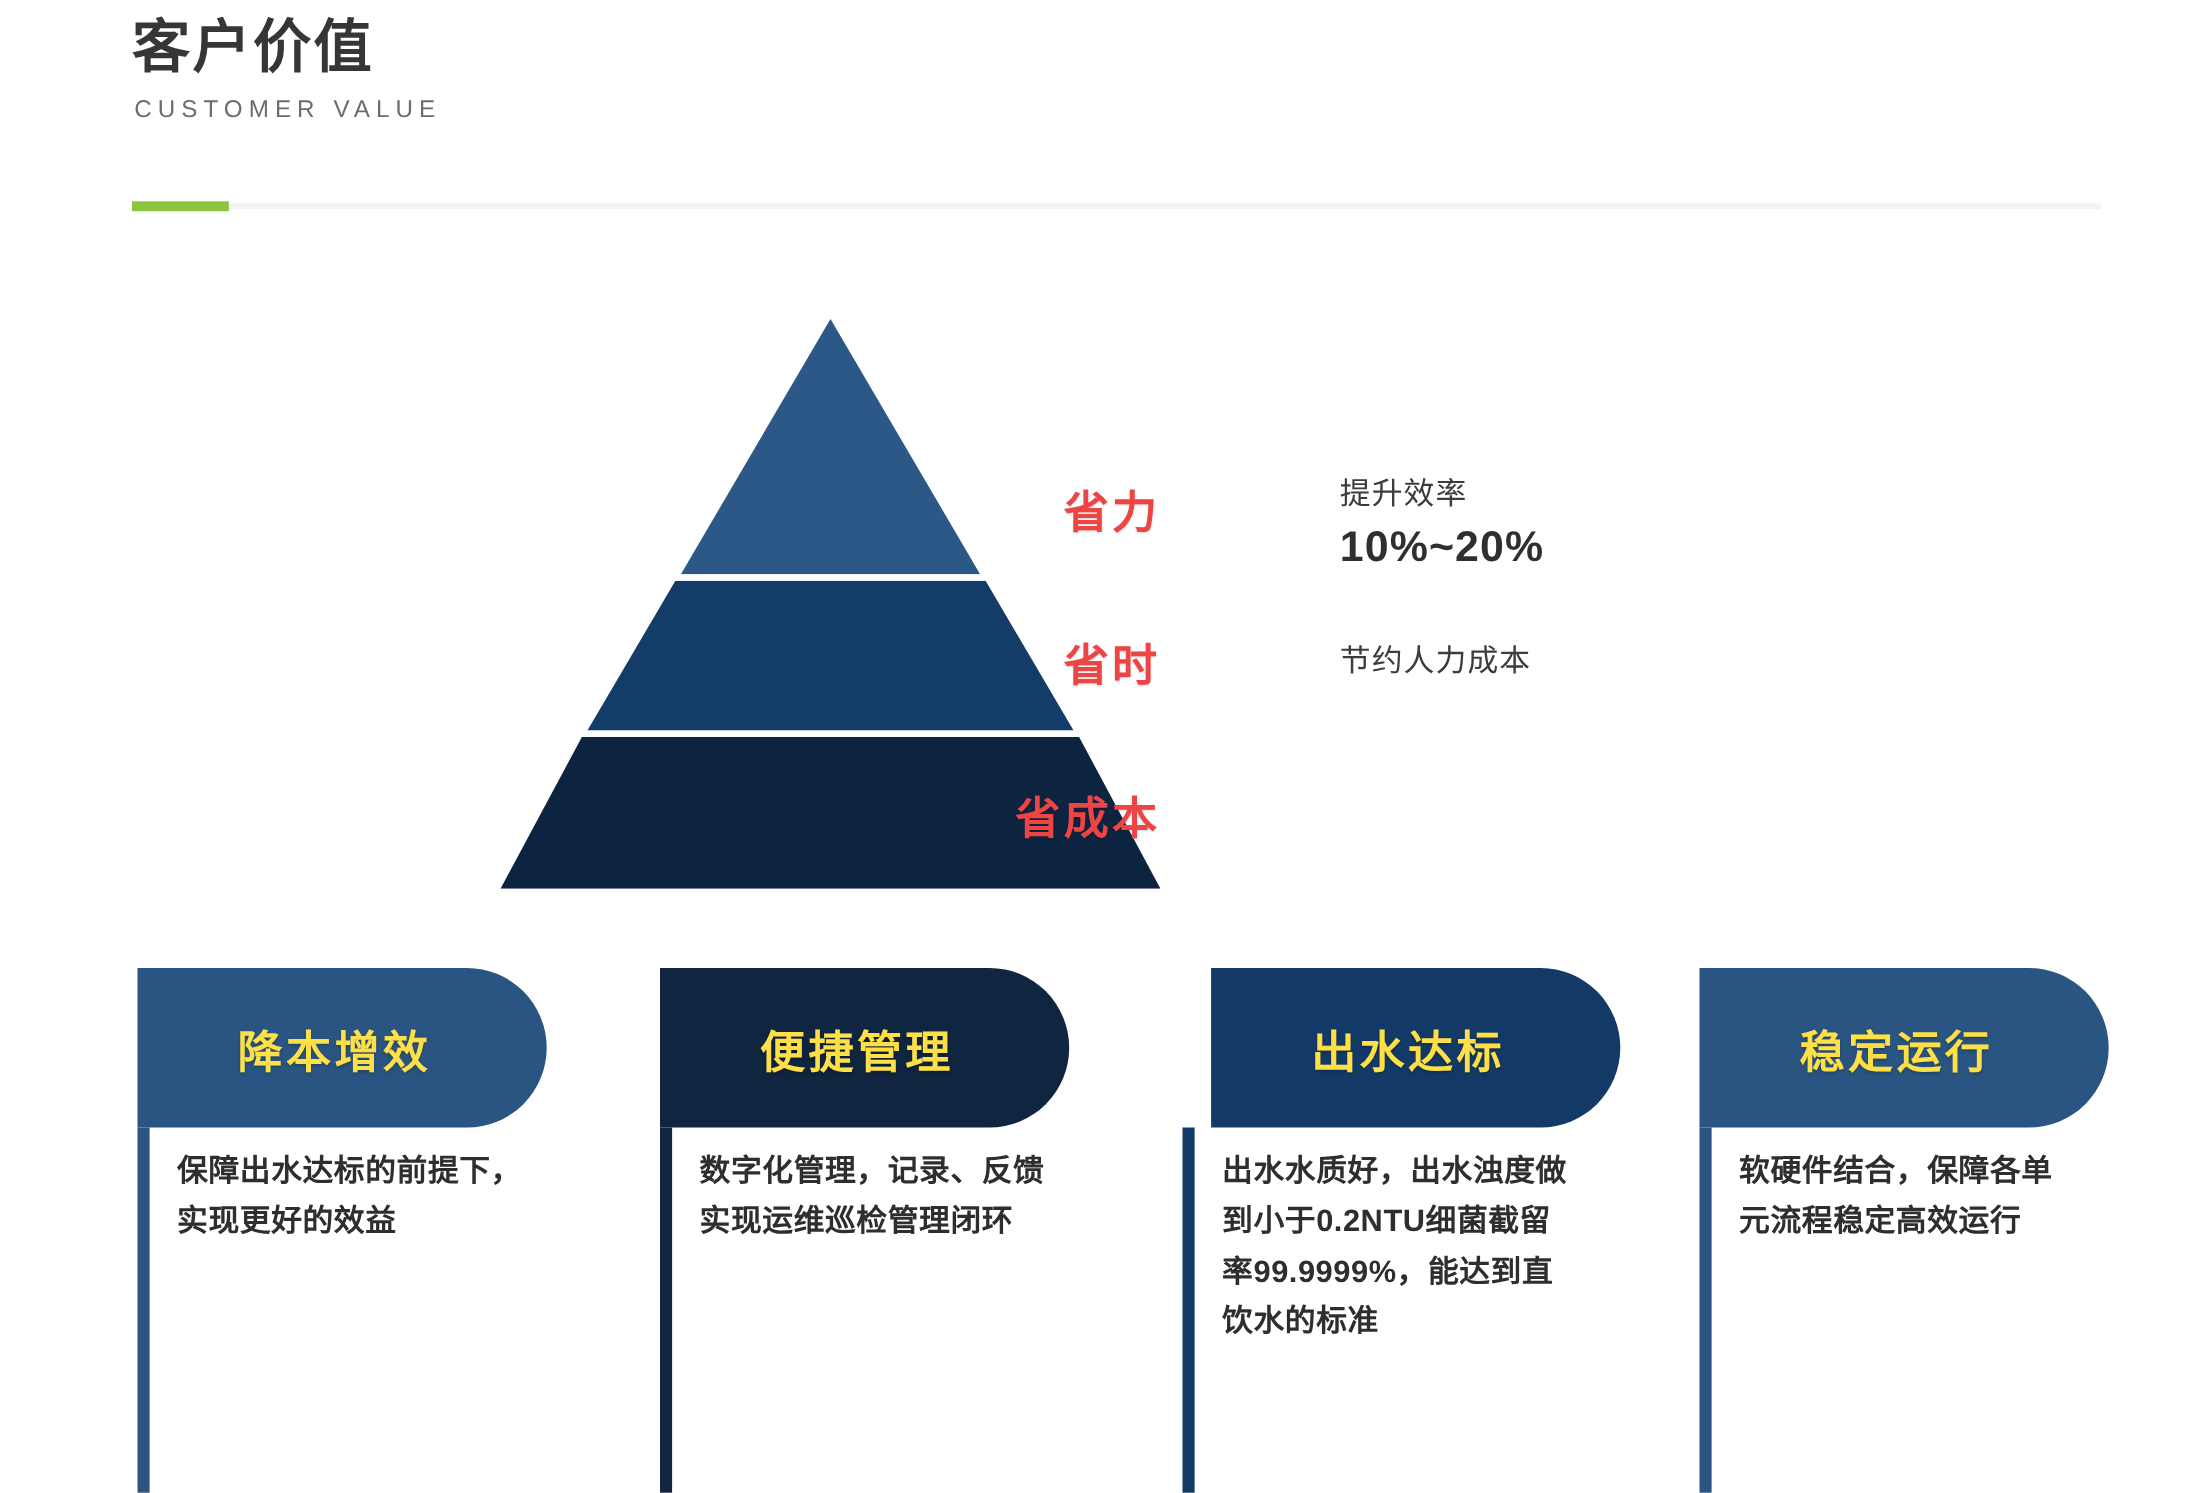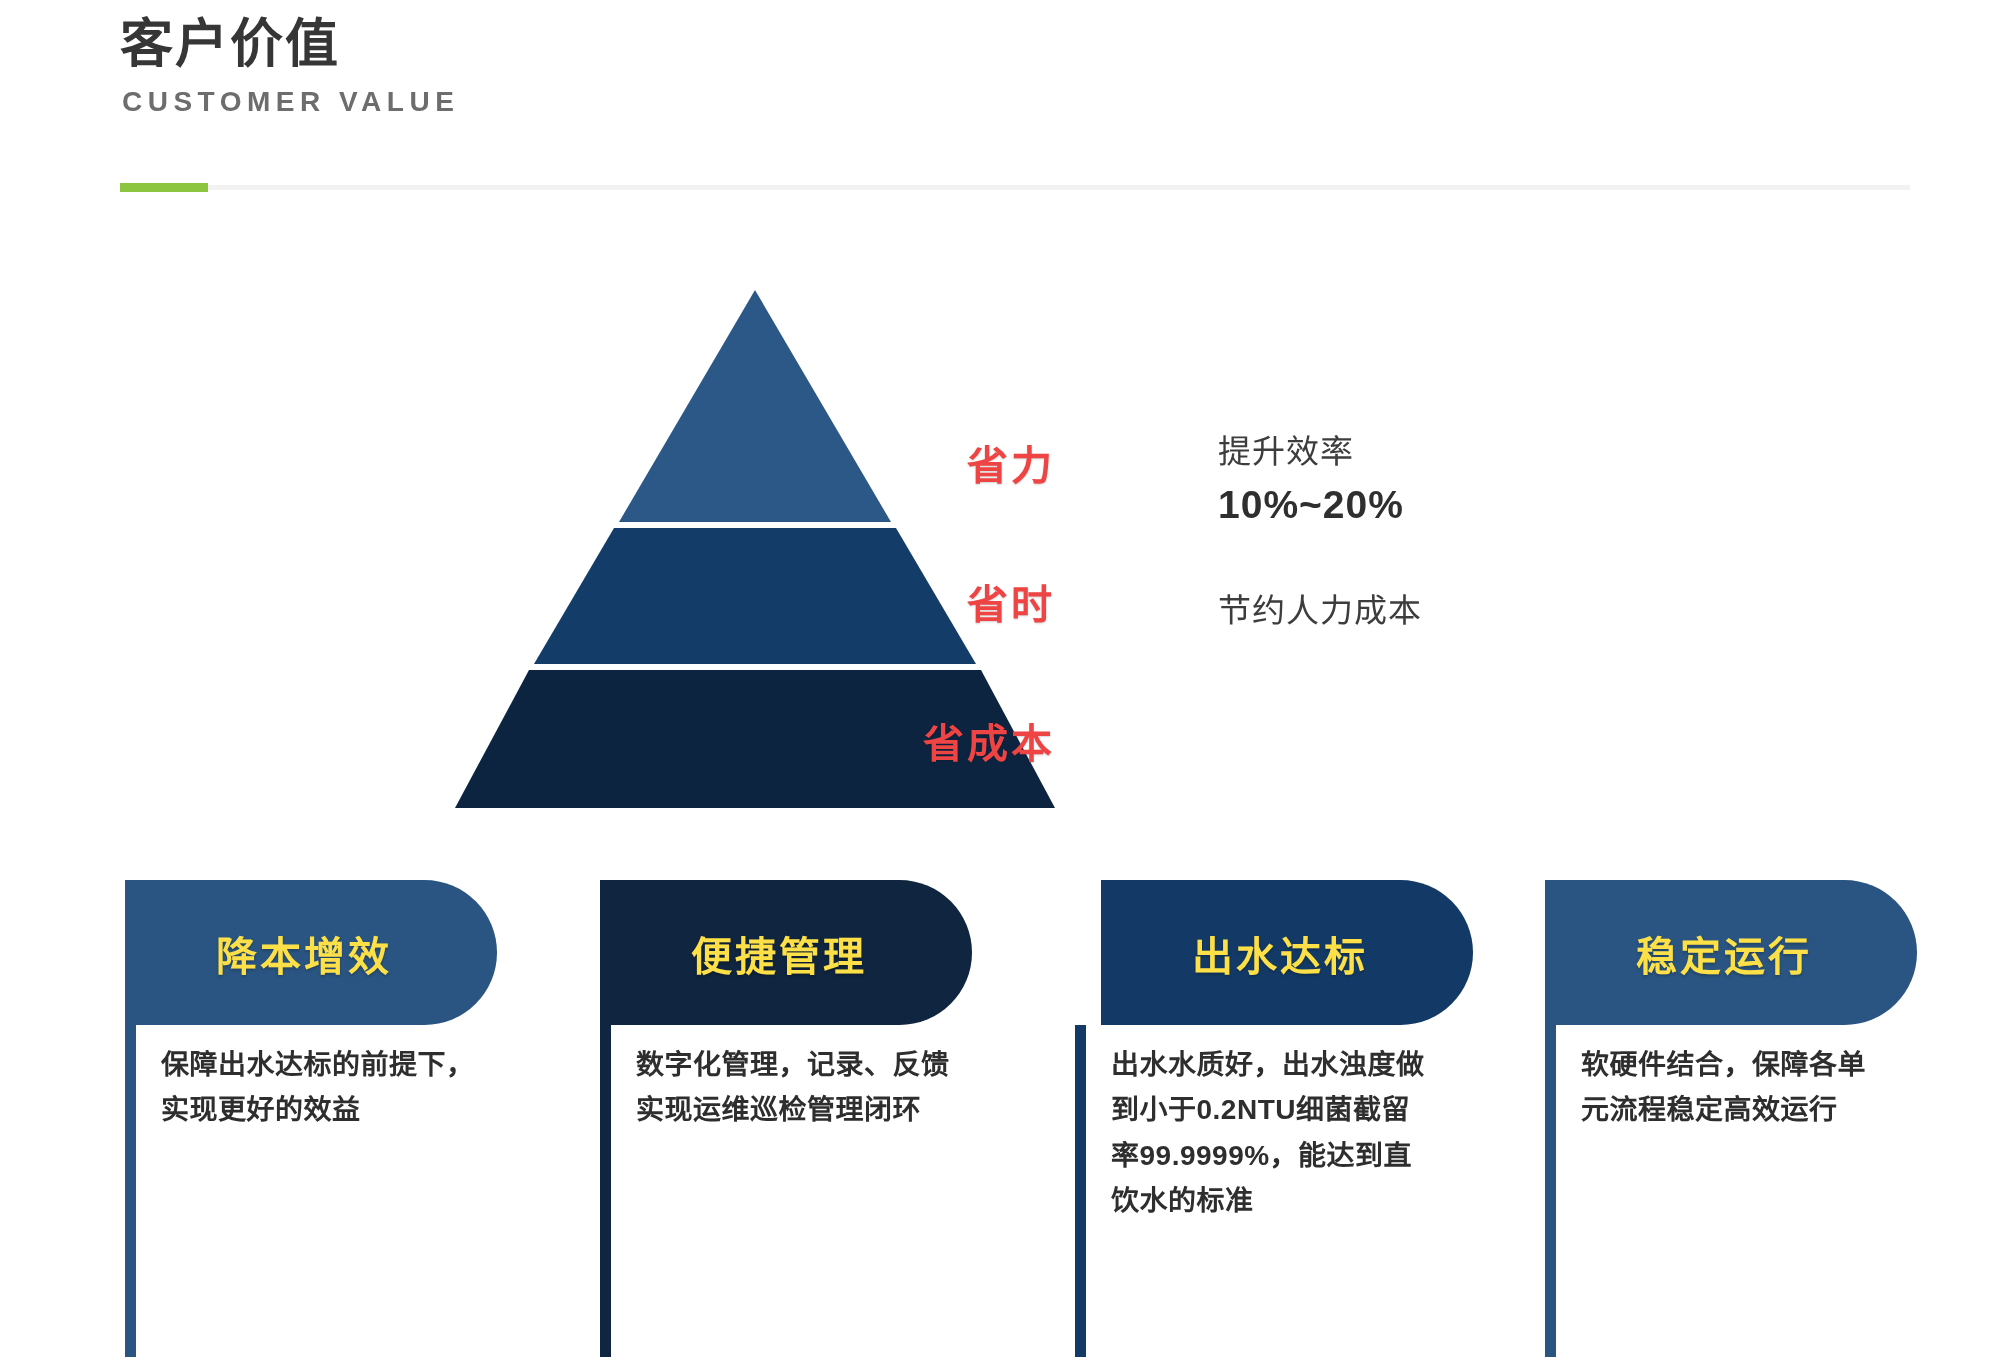--- a/index.html
+++ b/index.html
@@ -13,22 +13,22 @@
     position:relative;
   }
 
   
   .header{position:absolute;left:120px;top:14px;width:1780px;}
   .header .title{
     font-size:53px;font-weight:bold;color:#363636;
     letter-spacing:2px;line-height:1.15;margin:0;
   }
   .header .subtitle{
-    font-size:28px;color:#6d6d6d;letter-spacing:5.5px;
-    margin:11px 0 0 2px;font-weight:700;
+    font-size:22px;color:#6d6d6d;letter-spacing:5.5px;
+    margin:11px 0 0 2px;font-weight:400;
   }
   .rule-wrap{position:absolute;left:120px;top:183px;width:1790px;height:9px;}
   .rule-base{position:absolute;left:0;top:2px;width:100%;height:5px;background:#f2f2f2;}
   .rule-accent{position:absolute;left:0;top:0;width:88px;height:9px;background:#8cc540;}
 
   
   .pyramid{position:absolute;left:455px;top:290px;width:600px;height:510px;}
   .tier{position:absolute;left:0;width:600px;}
   .tier svg{display:block;width:600px;}
   .tier-label{
@@ -42,21 +42,21 @@
   
   .tier2{top:238px;height:136px;}
   .tier2 .tier-label{top:43px;font-size:41px;}
   
   .tier3{top:380px;height:138px;}
   .tier3 .tier-label{top:40px;font-size:41px;}
 
   
   .stats{position:absolute;left:1218px;top:430px;width:420px;}
   .stat{margin-bottom:58px;}
-  .stat .stat-label{font-size:33px;color:#3d3d3d;line-height:1.35;letter-spacing:1px;}
+  .stat .stat-label{font-size:28px;color:#3d3d3d;line-height:1.35;letter-spacing:1px;}
   .stat .stat-value{font-size:39px;font-weight:bold;color:#2f2f2f;line-height:1.35;letter-spacing:1px;margin-top:4px;}
 
   
   .cards{position:absolute;left:0;top:880px;width:2000px;height:477px;}
   .card{position:absolute;top:0;width:372px;height:477px;}
   .card-head{
     position:relative;width:100%;height:145px;
     border-radius:0 78px 78px 0;
     display:flex;align-items:center;justify-content:center;
   }

